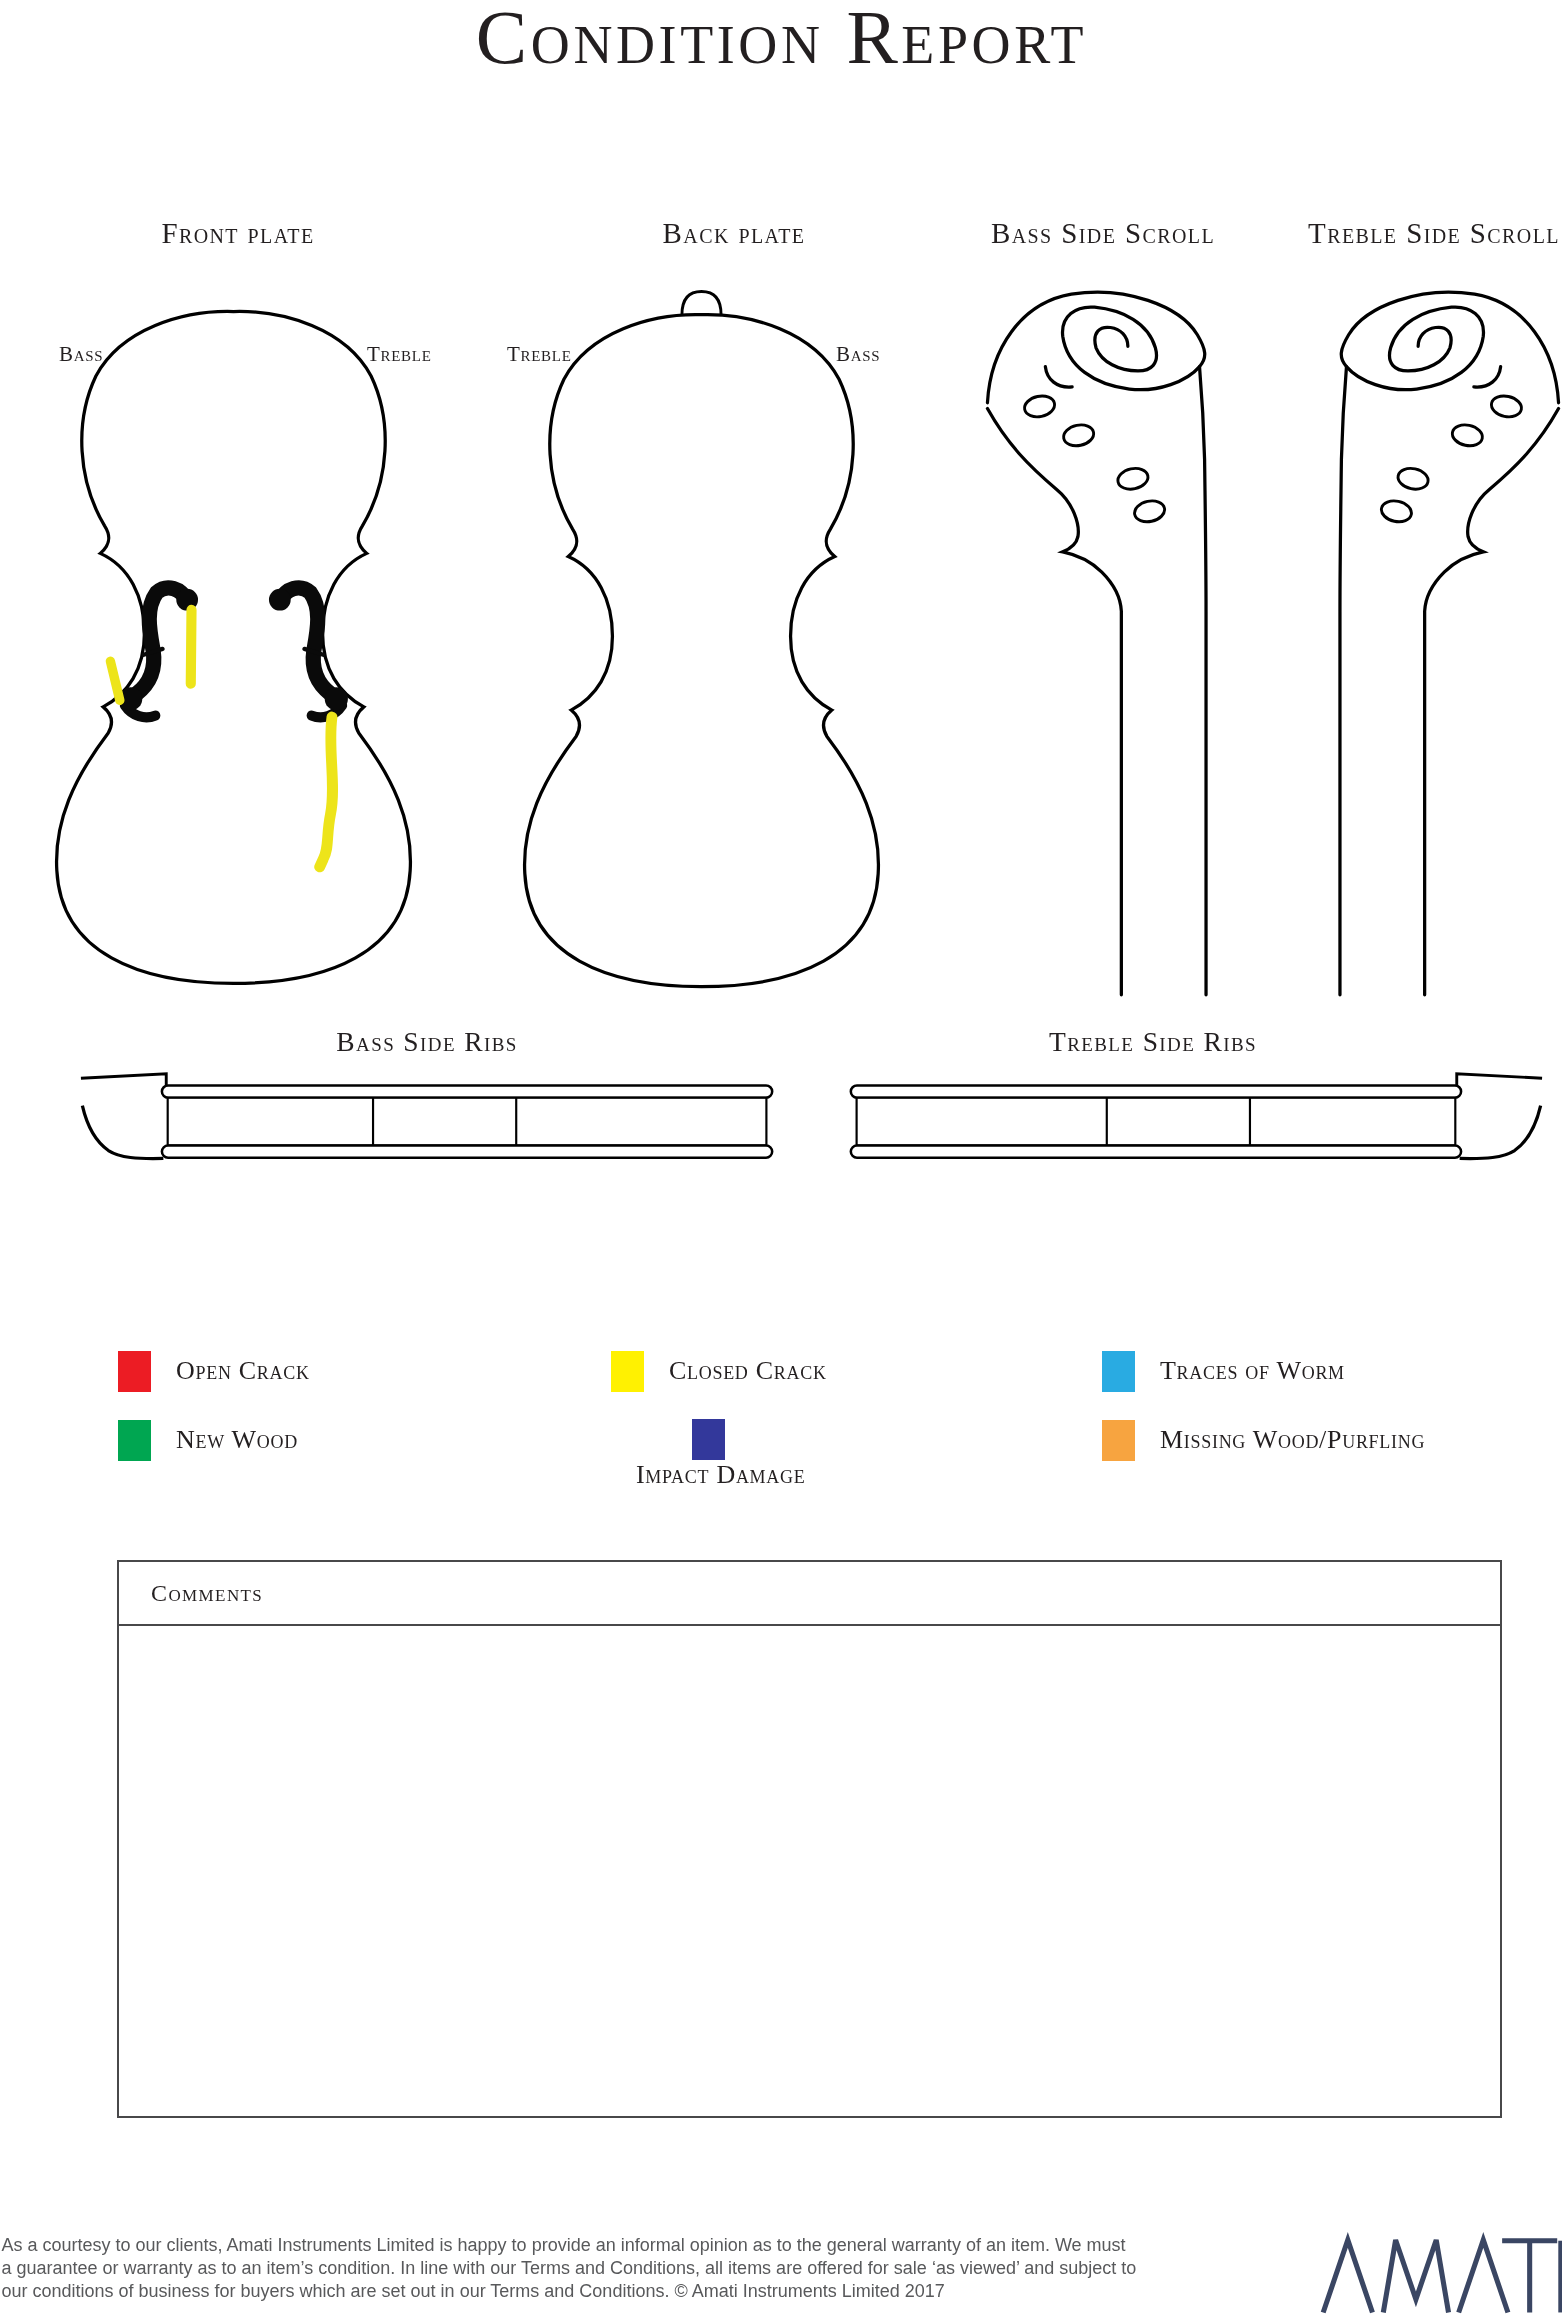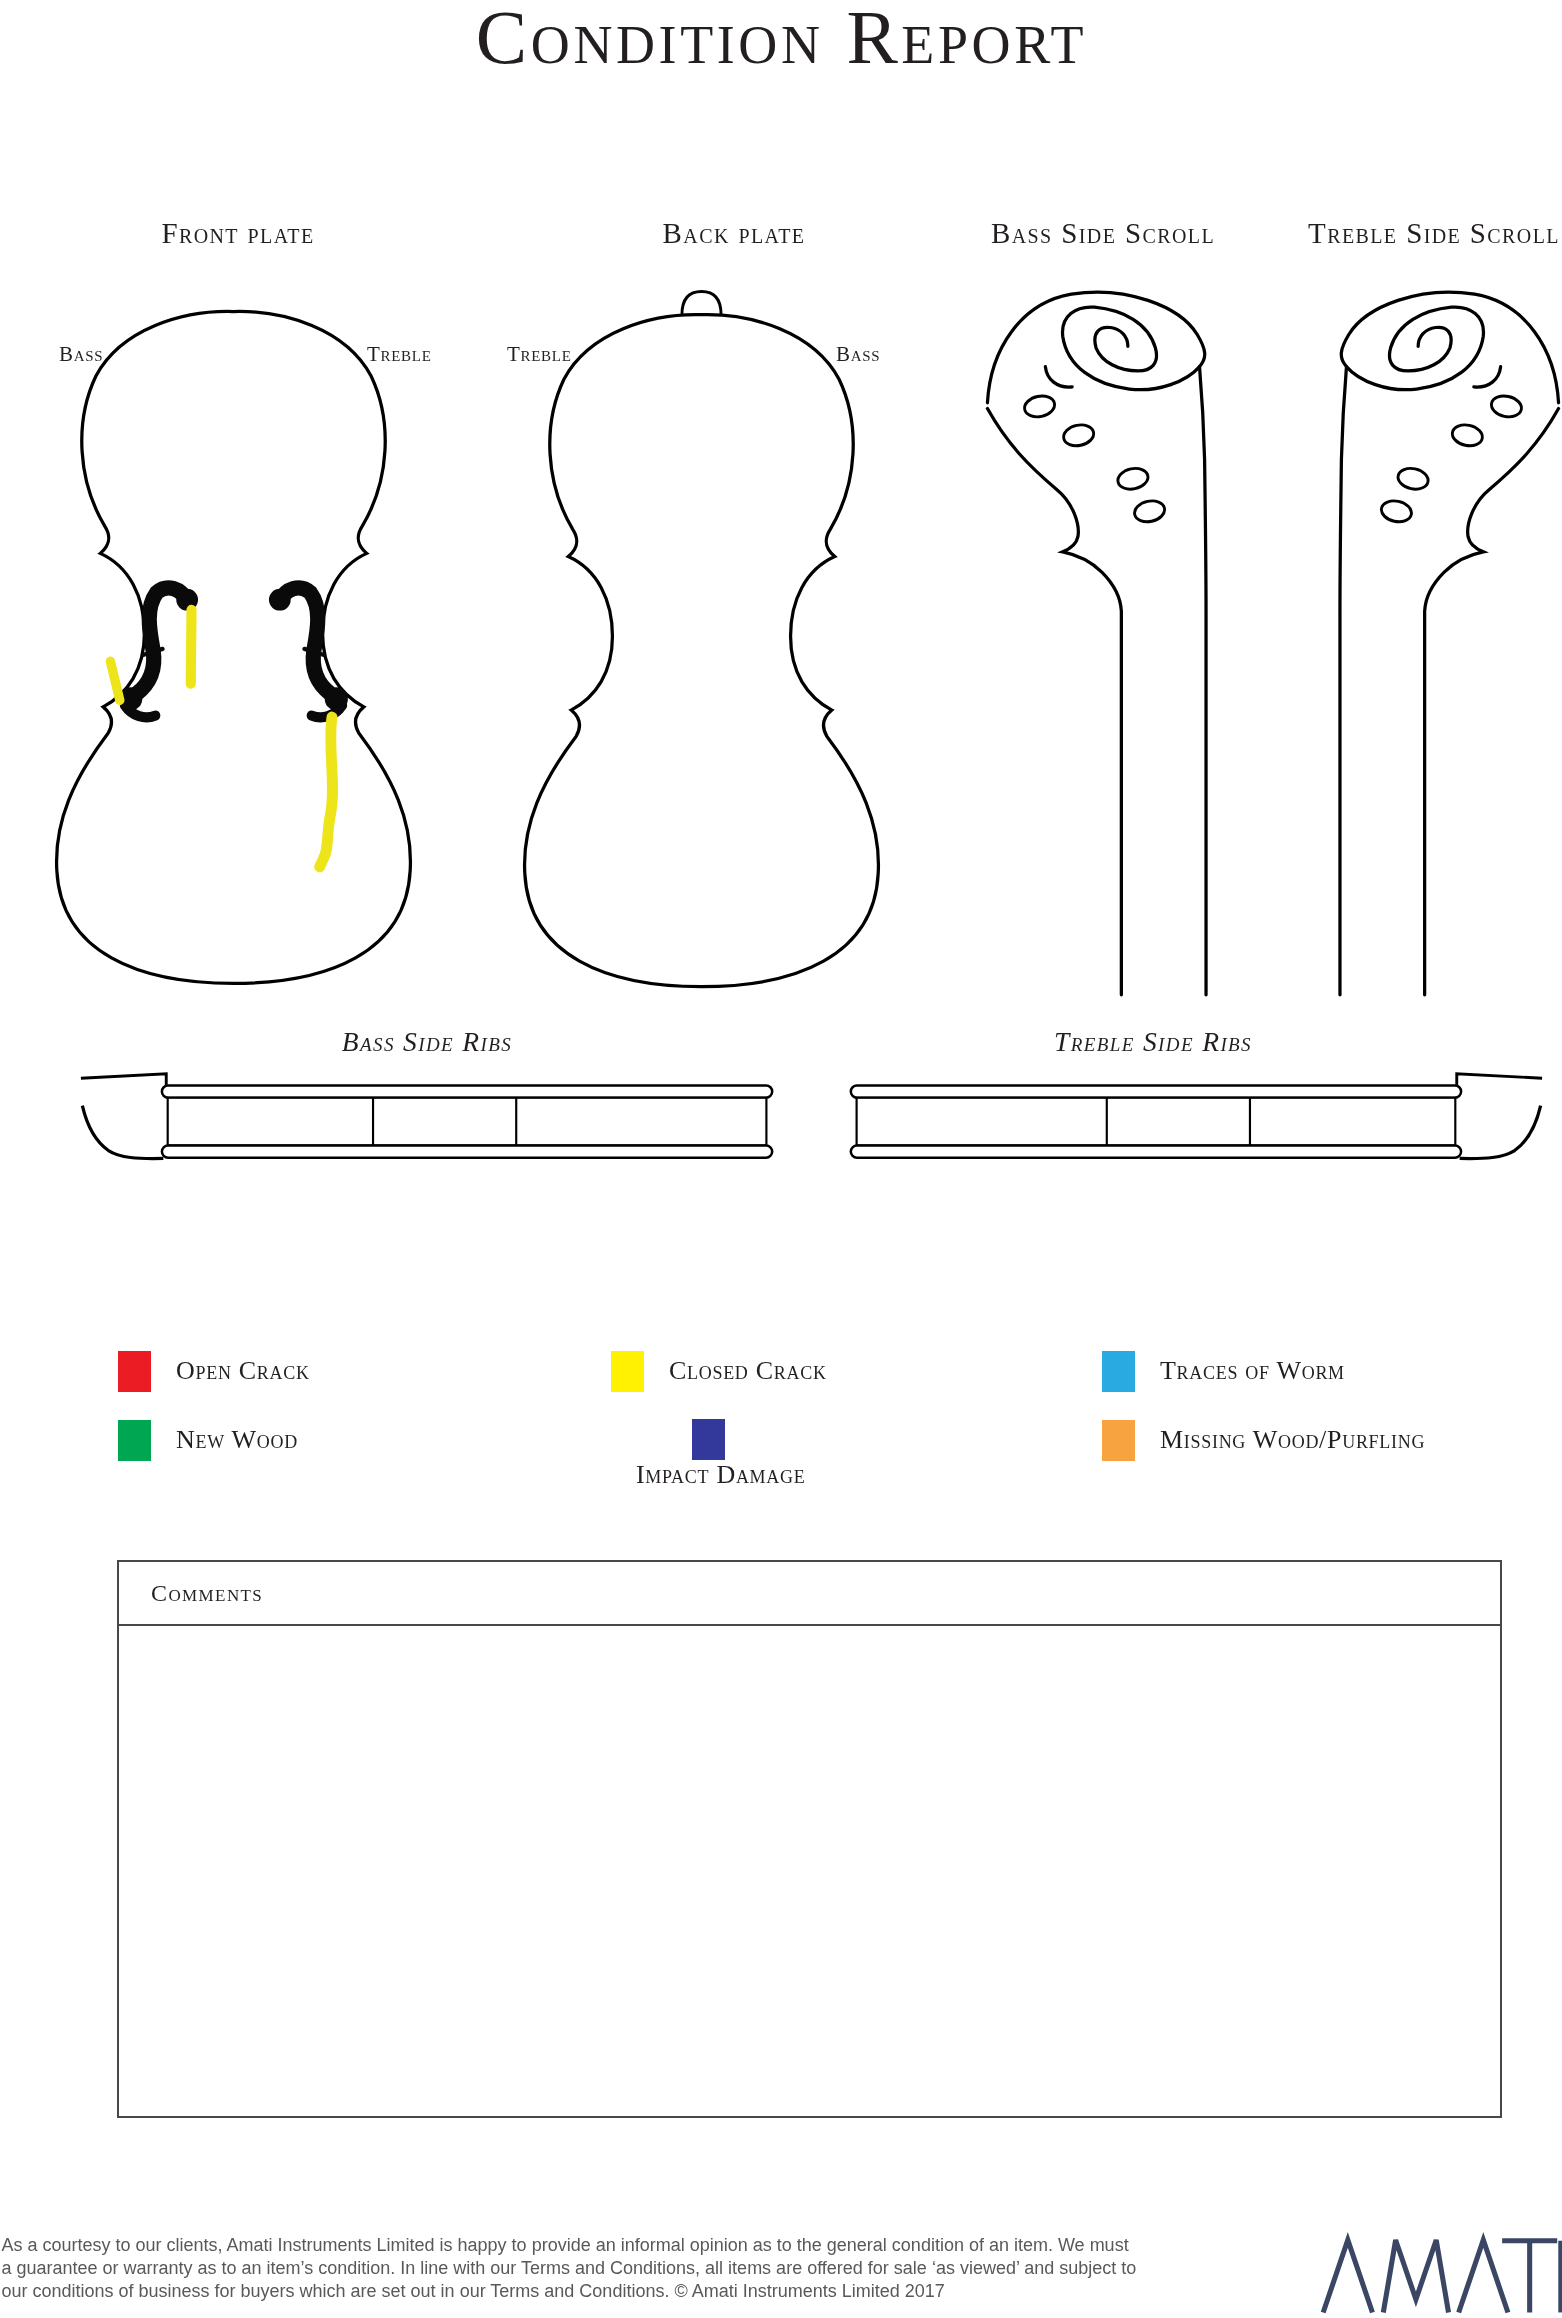--- a/index.html
+++ b/index.html
@@ -4,21 +4,21 @@
 <style>
   html,body{margin:0;padding:0;background:#ffffff;}
   body{width:1563px;height:2319px;position:relative;overflow:hidden;
        font-family:"Liberation Serif",serif;color:#231f20;}
   .abs{position:absolute;}
   #title{top:-7.2px;left:0;width:1563px;text-align:center;font-size:77px;
          letter-spacing:3.6px;font-variant:small-caps;}
   .section-title{font-variant:small-caps;font-size:29px;letter-spacing:1.4px;
                  text-align:center;white-space:nowrap;}
   .corner-label{font-variant:small-caps;font-size:21px;letter-spacing:0.7px;white-space:nowrap;}
-  .ribs-title{font-variant:small-caps;font-size:27.5px;letter-spacing:1.4px;text-align:center;white-space:nowrap;font-style:italic;}
+  .ribs-title{font-variant:small-caps;font-size:27.5px;letter-spacing:1.4px;text-align:center;white-space:nowrap;}
   .legend-item{position:absolute;height:42px;display:flex;align-items:center;}
   .swatch{width:33px;height:41px;flex:0 0 auto;}
   .legend-label{font-variant:small-caps;font-size:26px;letter-spacing:0.7px;
                 margin-left:25px;white-space:nowrap;}
   .legend-label.bold{font-weight:400;}
   #comments-box{left:117px;top:1560px;width:1381px;height:554px;border:2.2px solid #48484a;}
   #comments-header{height:62px;border-bottom:2.2px solid #48484a;display:flex;align-items:center;}
   #comments-label{font-variant:small-caps;font-size:24px;letter-spacing:1.4px;margin-left:32px;}
   #comments-value{flex:none;}
   #footer-text{left:1.4px;top:2234px;width:1232px;font-family:"Liberation Sans",sans-serif;
@@ -191,21 +191,21 @@
 </div>
 
 <div id="comments-box" class="abs">
   <div id="comments-header">
     <span id="comments-label">Comments</span>
   </div>
   <div id="comments-value"></div>
 </div>
 
 <div id="footer-text" class="abs">
-  <div>As a courtesy to our clients, Amati Instruments Limited is happy to provide an informal opinion as to the general condition of an item. We must</div>
+  <div>As a courtesy to our clients, Amati Instruments Limited is happy to provide an informal opinion as to the general warranty of an item. We must</div>
   <div>a guarantee or warranty as to an item’s condition. In line with our Terms and Conditions, all items are offered for sale ‘as viewed’ and subject to</div>
   <div>our conditions of business for buyers which are set out in our Terms and Conditions. © Amati Instruments Limited 2017</div>
 </div>
 
 <div class="abs" style="left:1321px;top:2237px;" aria-label="AMATI">
   <svg width="242" height="77" viewBox="0 0 334 106">
     <g fill="none" stroke="#3a4663" stroke-width="7" style="stroke: rgb(58, 70, 99);">
       <path d="M3,104 L37,4 L71,104"></path>
       <path d="M86,104 L103,4 L131,86 L159,4 L176,104"></path>
       <path d="M190,104 L224,4 L258,104"></path>

